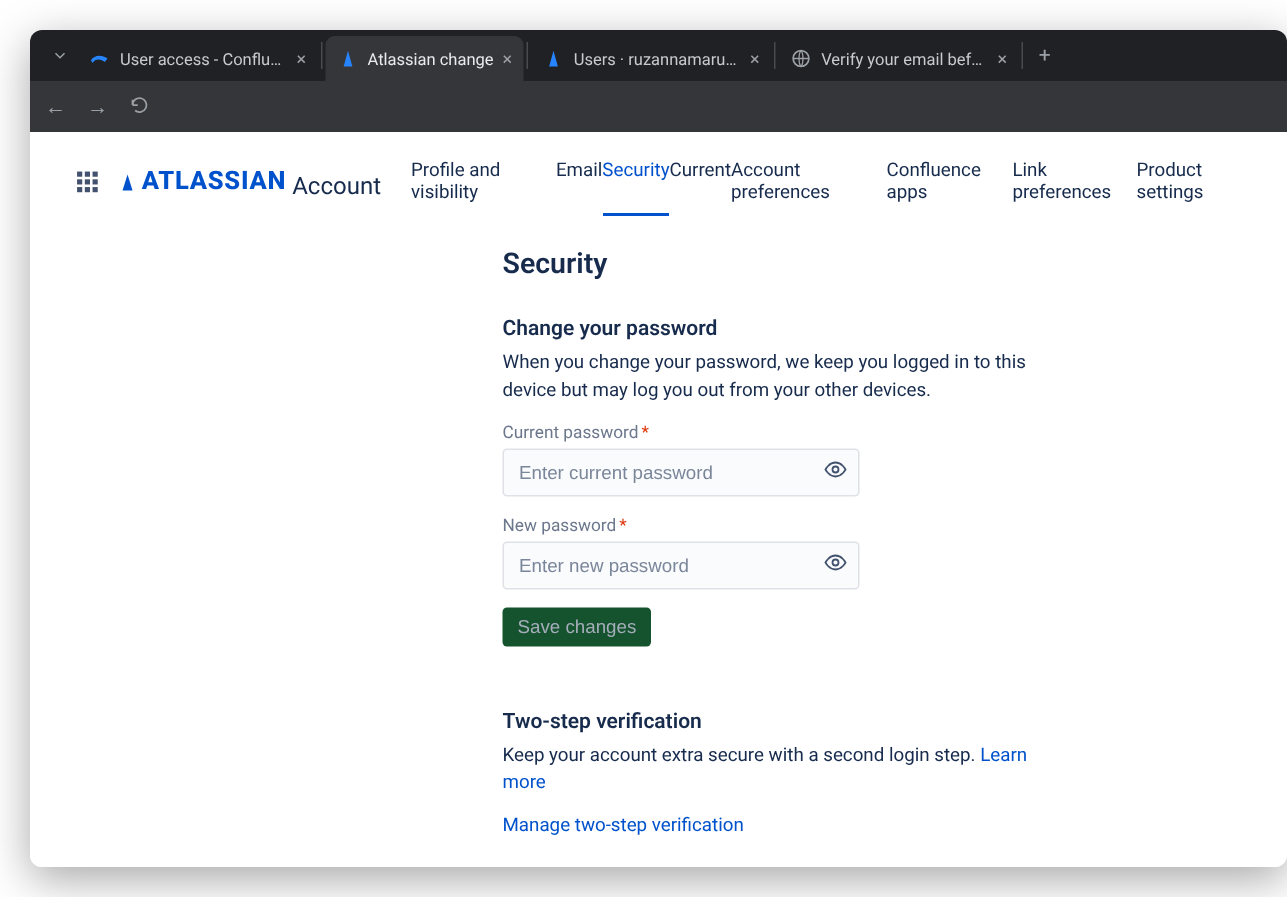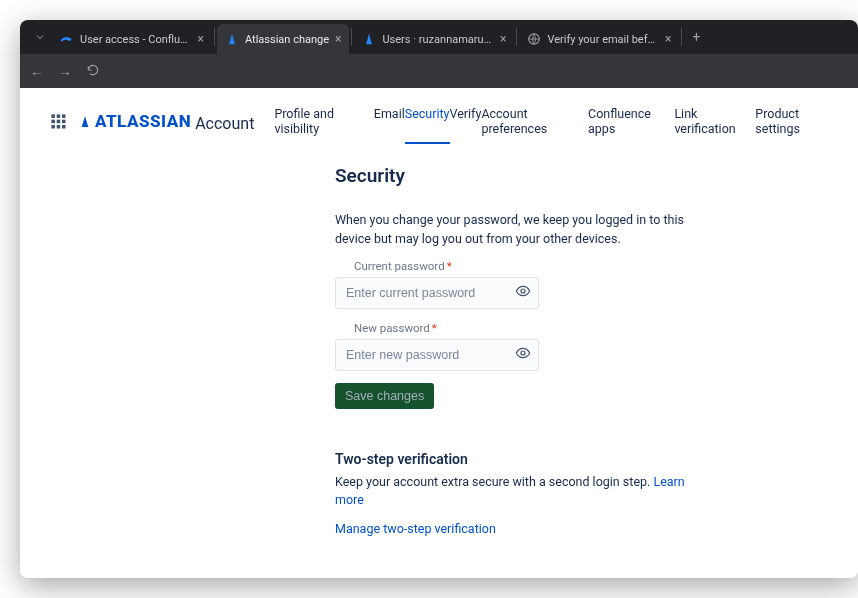--- a/index.html
+++ b/index.html
@@ -79,23 +79,23 @@
     .brand-logo { color: #0052cc; font-weight: 800; font-size: 17px; letter-spacing: 0.5px; display: flex; align-items: center; }
     .brand-logo svg { width: 16px; height: 16px; margin-right: 2px; }
     .brand-sub { color: #172b4d; font-size: 16px; font-weight: 400; }
     .navtabs { display: flex; font-size: 12.5px; }
     .navtab { color: #172b4d; padding: 6px 0; border-bottom: 2px solid transparent; cursor: pointer; }
     .navtab.selected { color: #0052cc; border-bottom-color: #0052cc; }
     .content { padding: 12px 0 0 315px; width: 700px; color: #172b4d; }
     .h1 { font-size: 19px; font-weight: 600; color: #172b4d; margin-bottom: 24px; }
     .h2 { font-size: 14px; font-weight: 600; color: #172b4d; margin-bottom: 6px; }
     .para { font-size: 12.5px; color: #172b4d; line-height: 1.5; margin-bottom: 10px; max-width: 380px; }
-    .field-label { font-size: 11.5px; color: #6b778c; margin-bottom: 4px; margin-left: 19px; }
+    .field-label { font-size: 11.5px; color: #6b778c; margin-bottom: 4px; }
     .req { color: #de350b; margin-left: 2px; }
-    .input-wrap { position: relative; width: 204px; margin-bottom: 12px; }
+    .input-wrap { position: relative; width: 238px; margin-bottom: 12px; }
     .input {
       width: 100%;
       height: 32px;
       border: 1px solid #dfe1e6;
       border-radius: 3px;
       padding: 0 32px 0 10px;
       font-size: 12.5px;
       color: #172b4d;
       background: #fafbfc;
     }
@@ -208,32 +208,33 @@
               <path d="M7 21L12 5l5 16H7z" fill="#0052cc"></path>
             </svg>
           <span>ATLASSIAN</span>
         </span>
         <span class="brand-sub">Account</span>
       </div>
       <div class="navtabs">
         <span class="navtab">Profile and visibility</span>
         <span class="navtab">Email</span>
         <span class="navtab selected">Security</span>
-        <span class="navtab">Verify</span>
+        <span class="navtab">Current</span>
         <span class="navtab">Account preferences</span>
         <span class="navtab">Confluence apps</span>
-        <span class="navtab">Link verification</span>
+        <span class="navtab">Link preferences</span>
         <span class="navtab">Product settings</span>
       </div>
     </div>
 
     <div class="content">
       <div class="h1">Security</div>
 
       <div class="section">
+        <div class="h2">Change your password</div>
         <div class="para">When you change your password, we keep you logged in to this device but may log you out from your other devices.</div>
 
         <div class="field-label">
           <span>Current password</span><span class="req">*</span>
         </div>
         <div class="input-wrap">
           <input class="input" type="password" placeholder="Enter current password" style="">
           <span class="eye">
             <svg viewBox="0 0 24 24">
                 <path d="M2 12s3.5-7 10-7 10 7 10 7-3.5 7-10 7-10-7-10-7z" stroke="#42526e" stroke-width="1.8" fill="none"></path>

